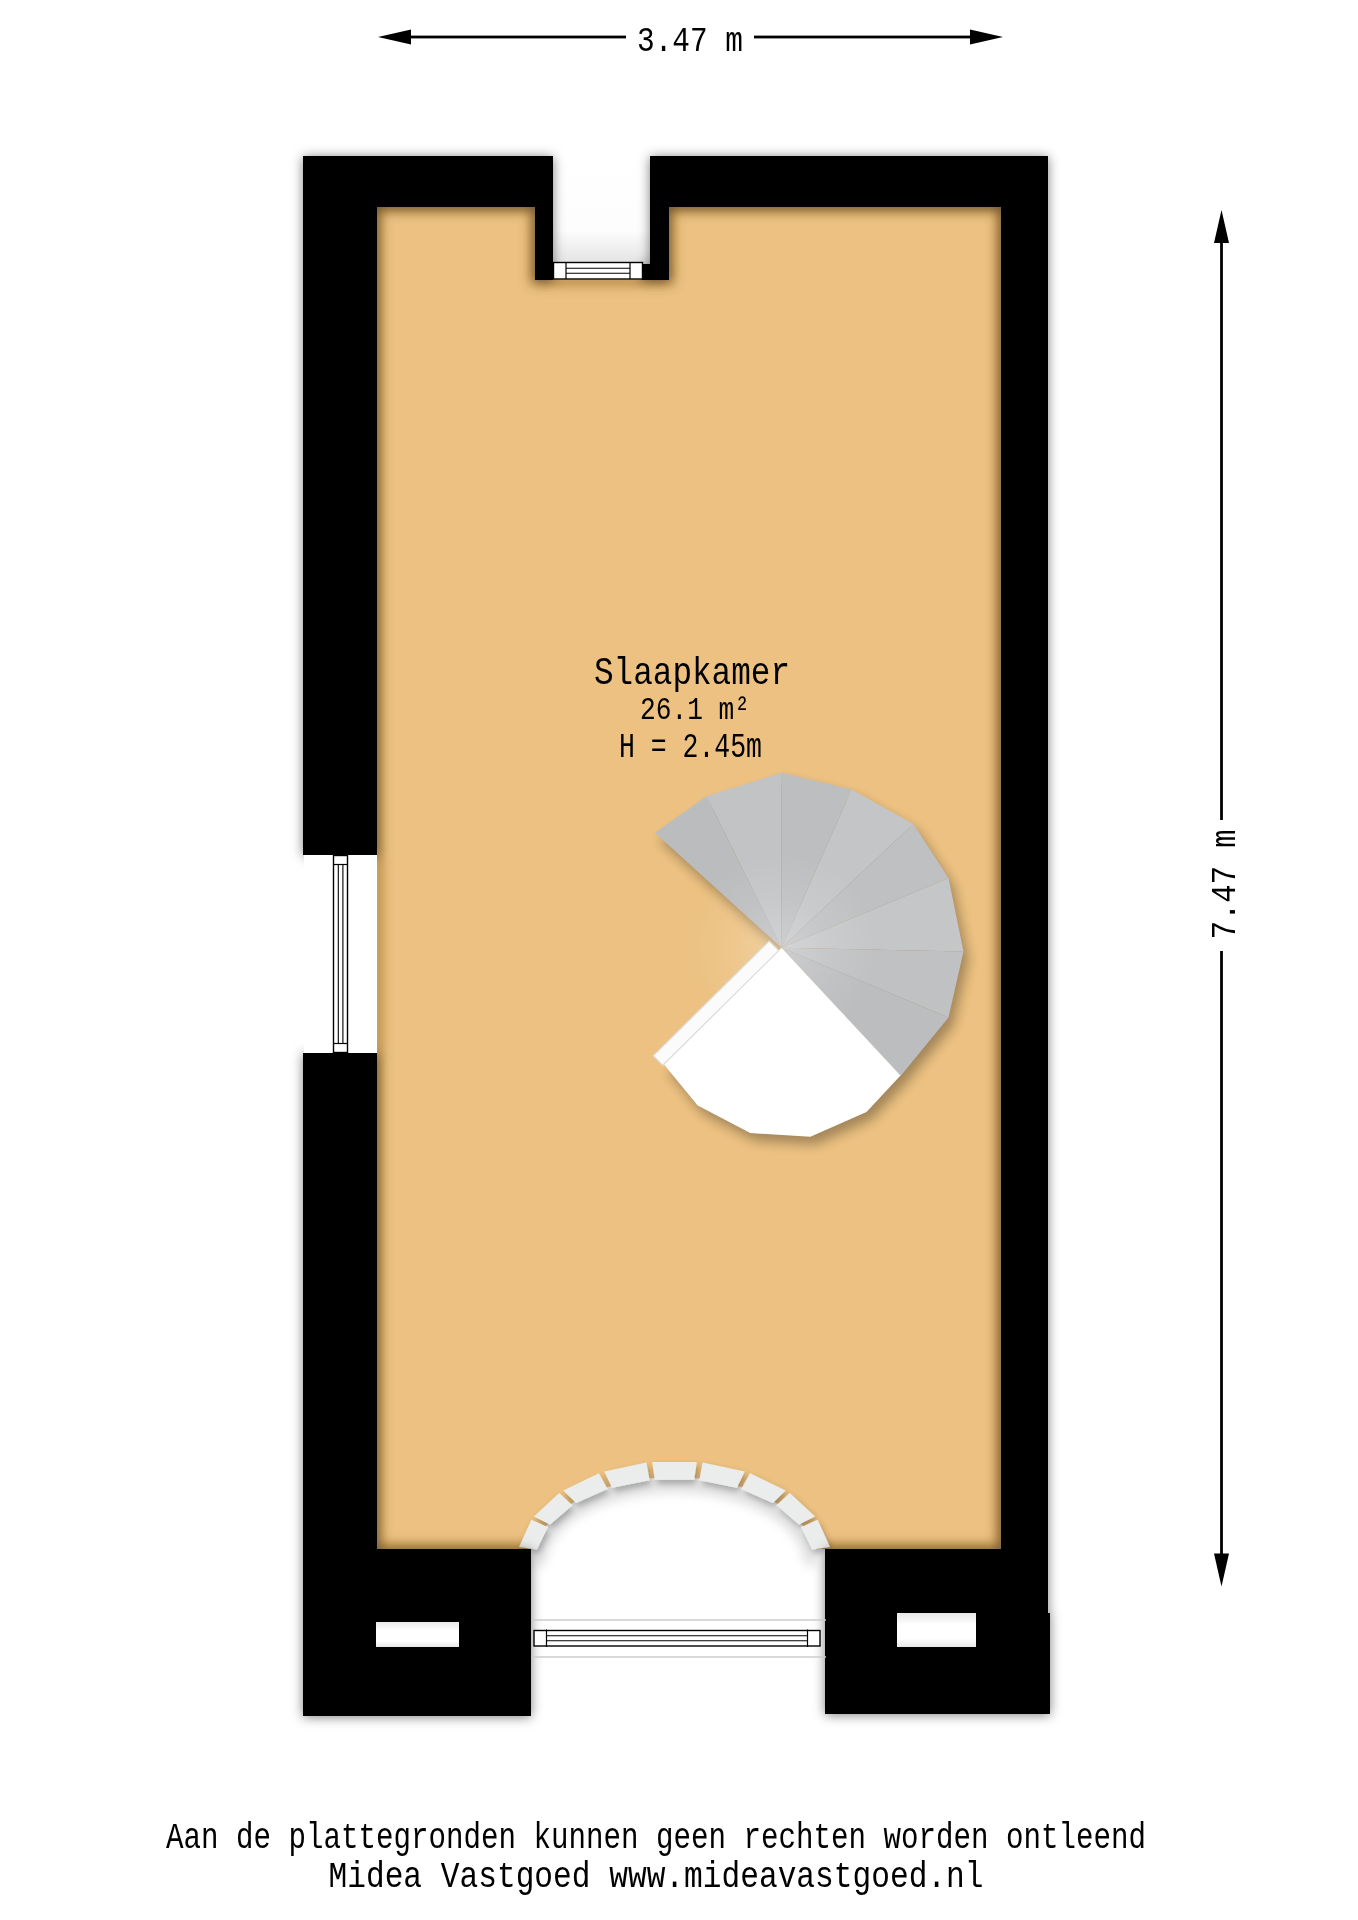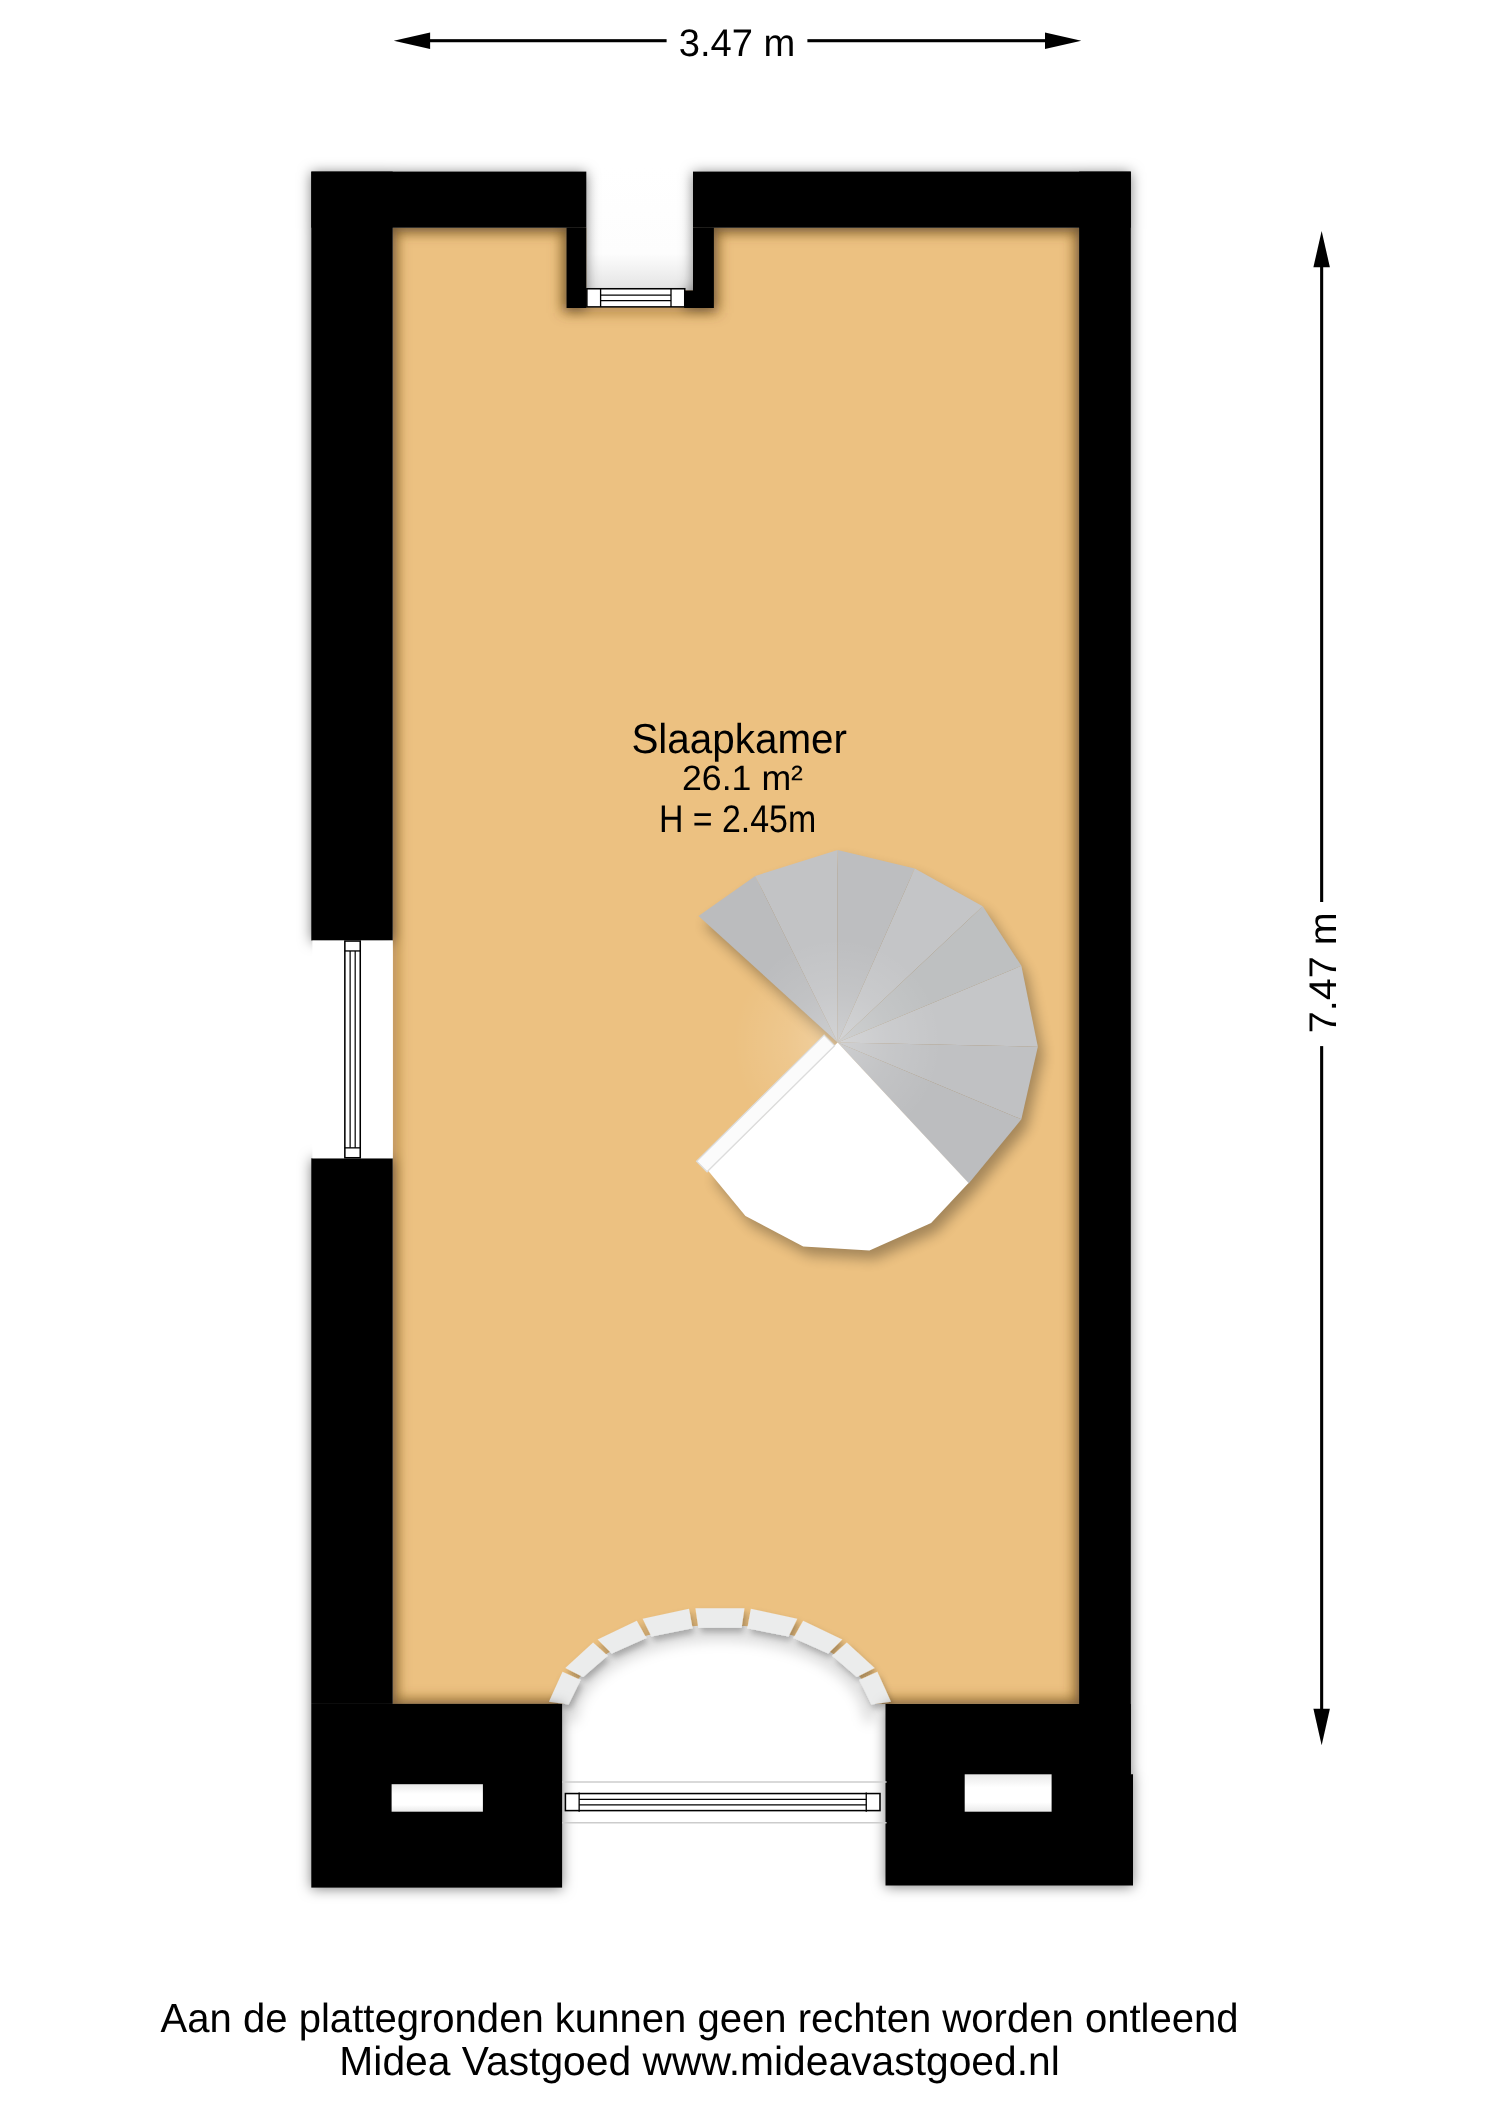--- a/index.html
+++ b/index.html
@@ -1,16 +1,16 @@
 <!DOCTYPE html>
 <html><head>
 <meta charset="utf-8">
 <style>
   html,body{margin:0;padding:0;background:#fff;}
-  #page{width:1200px;height:1920px;position:relative;font-family:Liberation Sans, sans-serif;}
+  #page{width:1200px;height:1920px;position:relative;font-family:Liberation Mono, monospace;margin-left:20px;}
   svg{display:block;}
 </style>
 </head>
 <body>
 <div id="page">
 <svg width="1358" height="1920" viewBox="0 0 1358 1920" xmlns="http://www.w3.org/2000/svg">
 <defs>
   <filter id="wallsh" x="-5%" y="-5%" width="110%" height="110%">
     <feDropShadow dx="0" dy="1" stdDeviation="6" flood-color="#000" flood-opacity="0.5"></feDropShadow>
   </filter>

